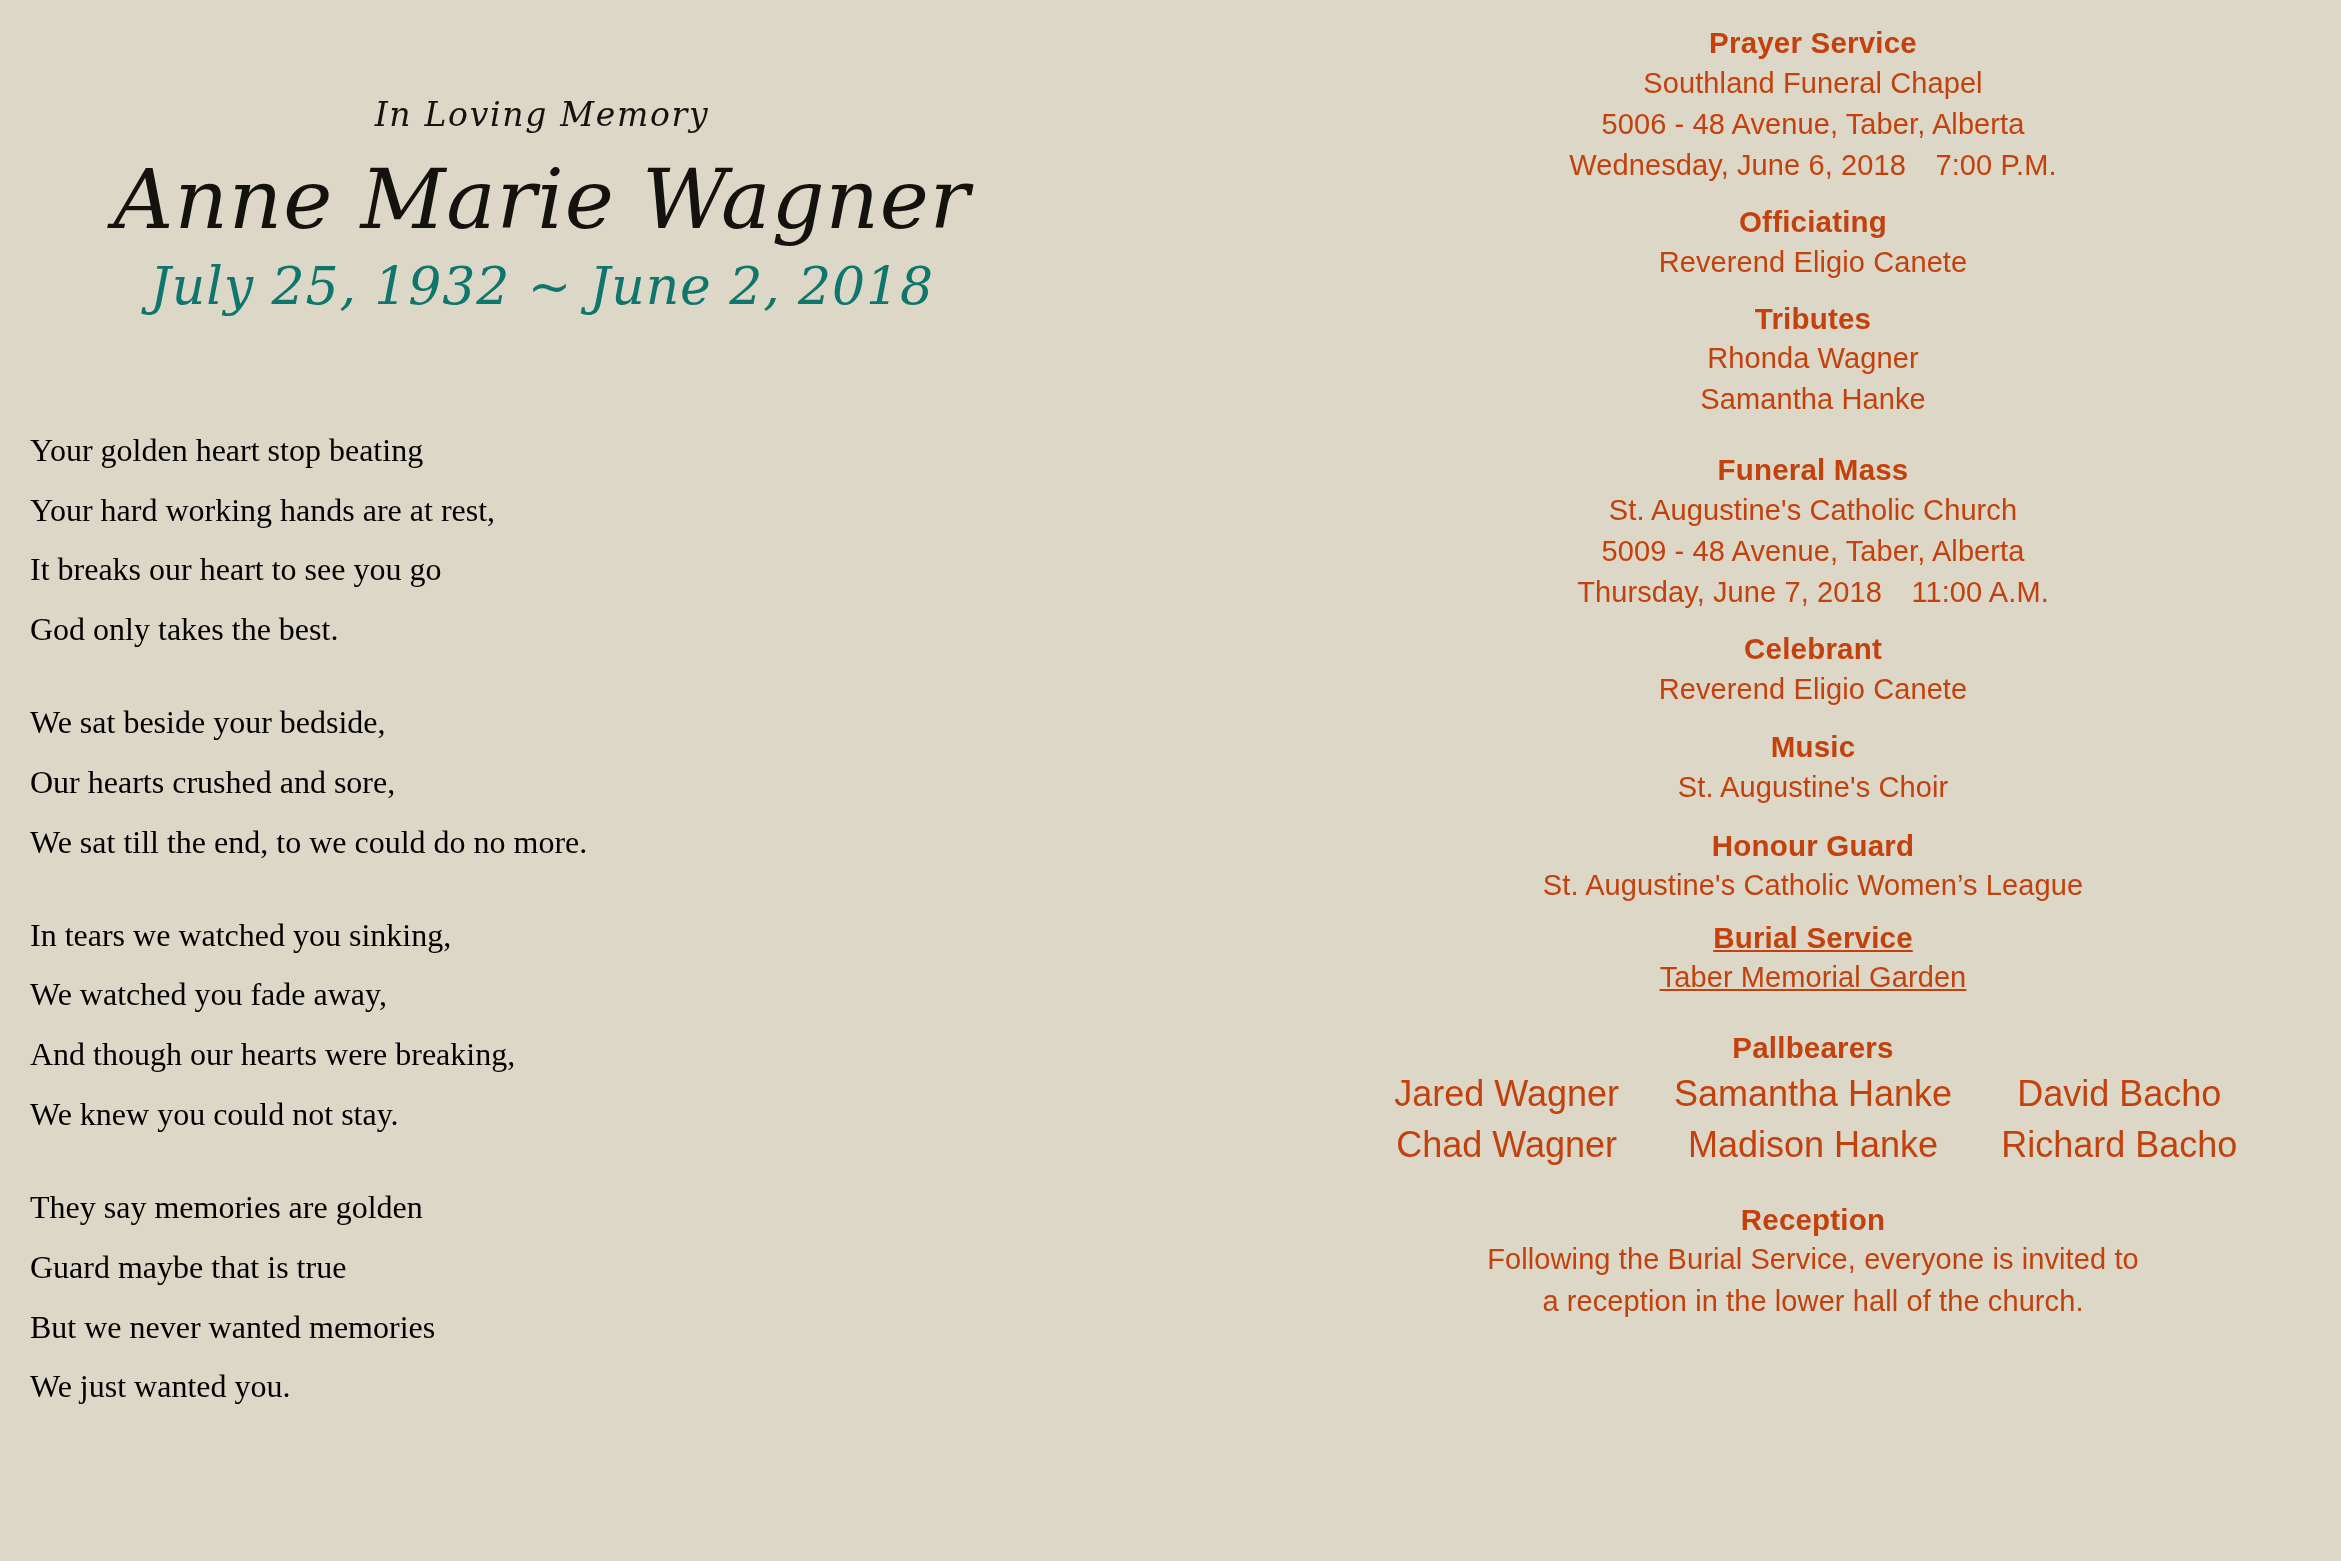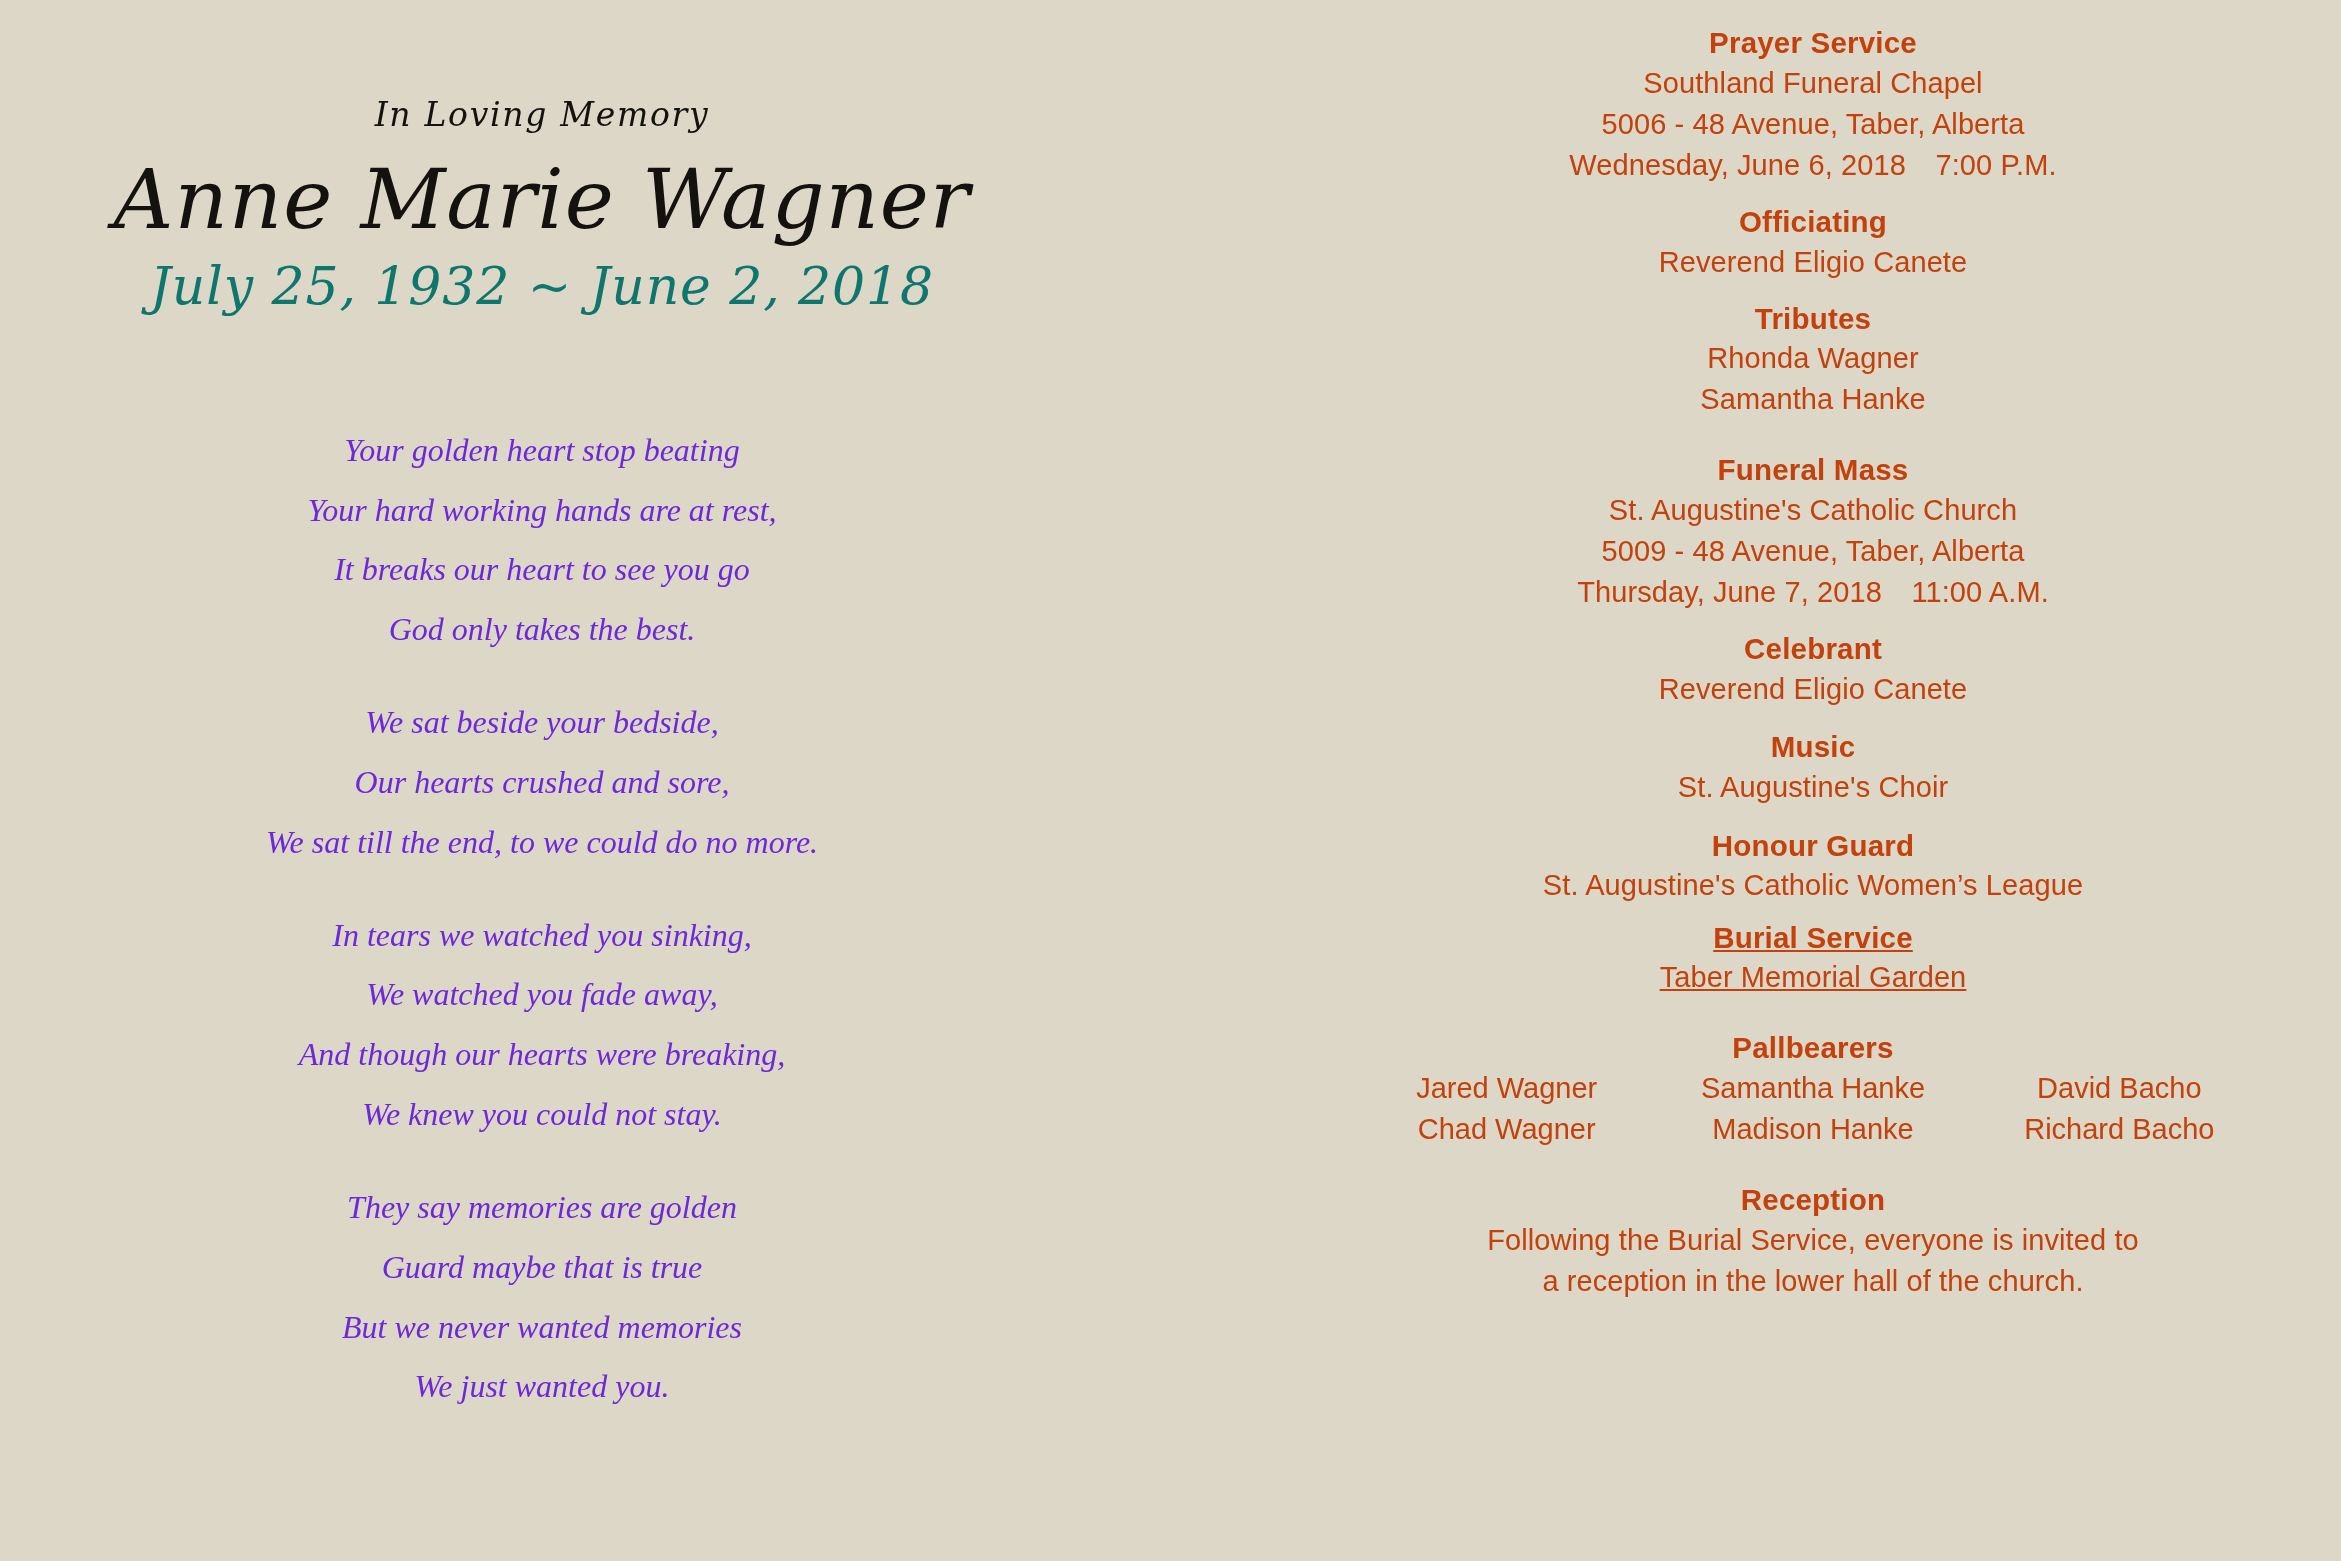--- a/index.html
+++ b/index.html
@@ -62,25 +62,24 @@
     color: #0f766e;
     line-height: 1.25;
     margin-top: 1.7px;
     letter-spacing: 0.9px;
   }
 
   .poem {
     margin-top: 102px;
     margin-left: 26px;
     width: 1024px;
-    text-align: center;
+    text-align: left;
     font-family: "Liberation Serif", serif;
-    font-style: italic;
     font-size: 32px;
-    color: #6d28d9;
+    color: #000000;
     line-height: 1.87;
   }
   .poem .stanza {
     margin-bottom: 33px;
   }
   .poem .stanza:last-child {
     margin-bottom: 0;
   }
   .poem .line {
     white-space: nowrap;
@@ -127,21 +126,21 @@
   .sec-reception { margin-bottom: 0; }
 
   .pallbearer-grid {
     display: grid;
     grid-template-columns: repeat(3, 1fr);
     width: 919px;
     margin: 0 auto;
     row-gap: 0px;
   }
   .pallbearer-grid .pb {
-    font-size: 29px;
+    font-size: 36px;
     line-height: 1.42;
     text-align: center;
   }
 </style>
 </head>
 <body>
 
 <div class="page">
 
   <div class="left-panel">

